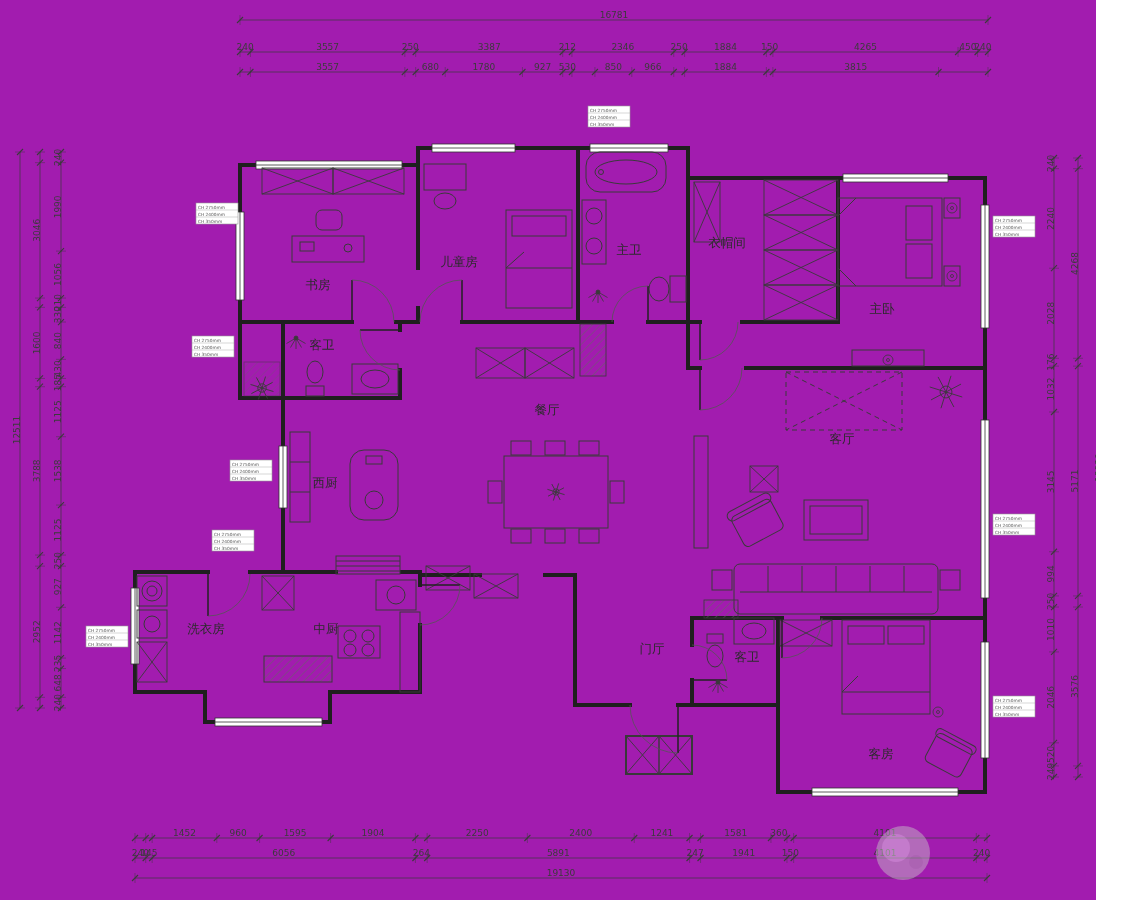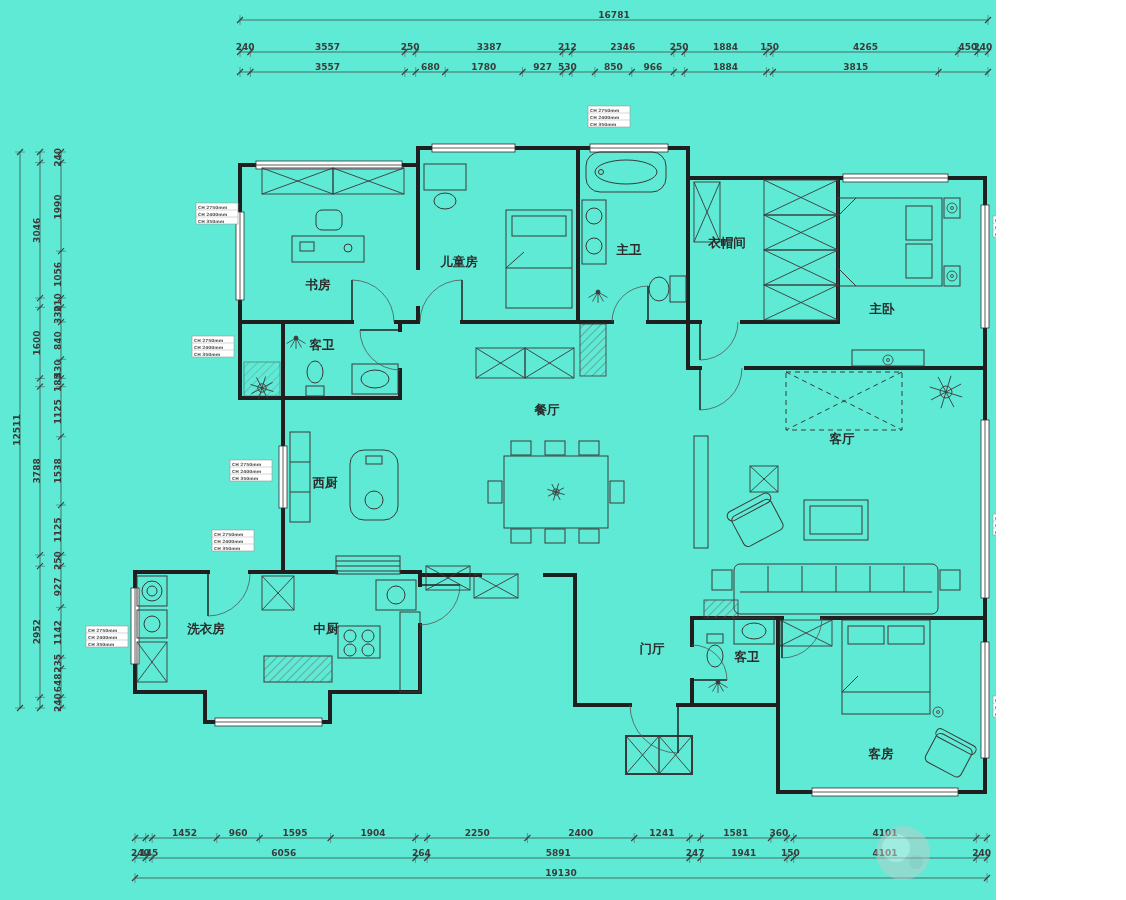--- a/index.html
+++ b/index.html
@@ -1,16 +1,16 @@
 <!DOCTYPE html>
 <html><head>
 <meta charset="utf-8">
 <style>
   html,body{margin:0;padding:0;background:#ffffff;}
-  .canvas{position:relative;width:996px;height:900px;background:#5eead4;overflow:hidden;font-weight:bold;}
+  .canvas{position:relative;width:1096px;height:900px;background:#a21caf;overflow:hidden;}
   svg{display:block;}
   text{font-family:"DejaVu Sans",sans-serif;}
 </style>
 </head>
 <body>
 
 <div class="canvas">
 <svg id="plan" width="1126" height="900" viewBox="0 0 1126 900">
   <defs>
     <pattern id="hatch" patternUnits="userSpaceOnUse" width="6" height="6" patternTransform="rotate(45)">

